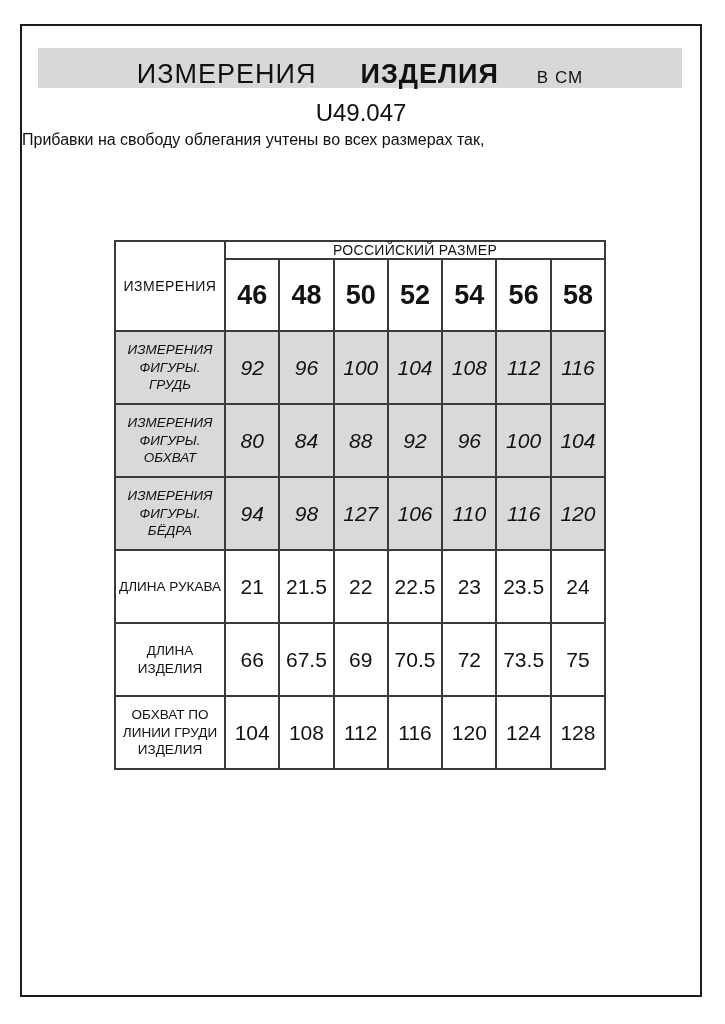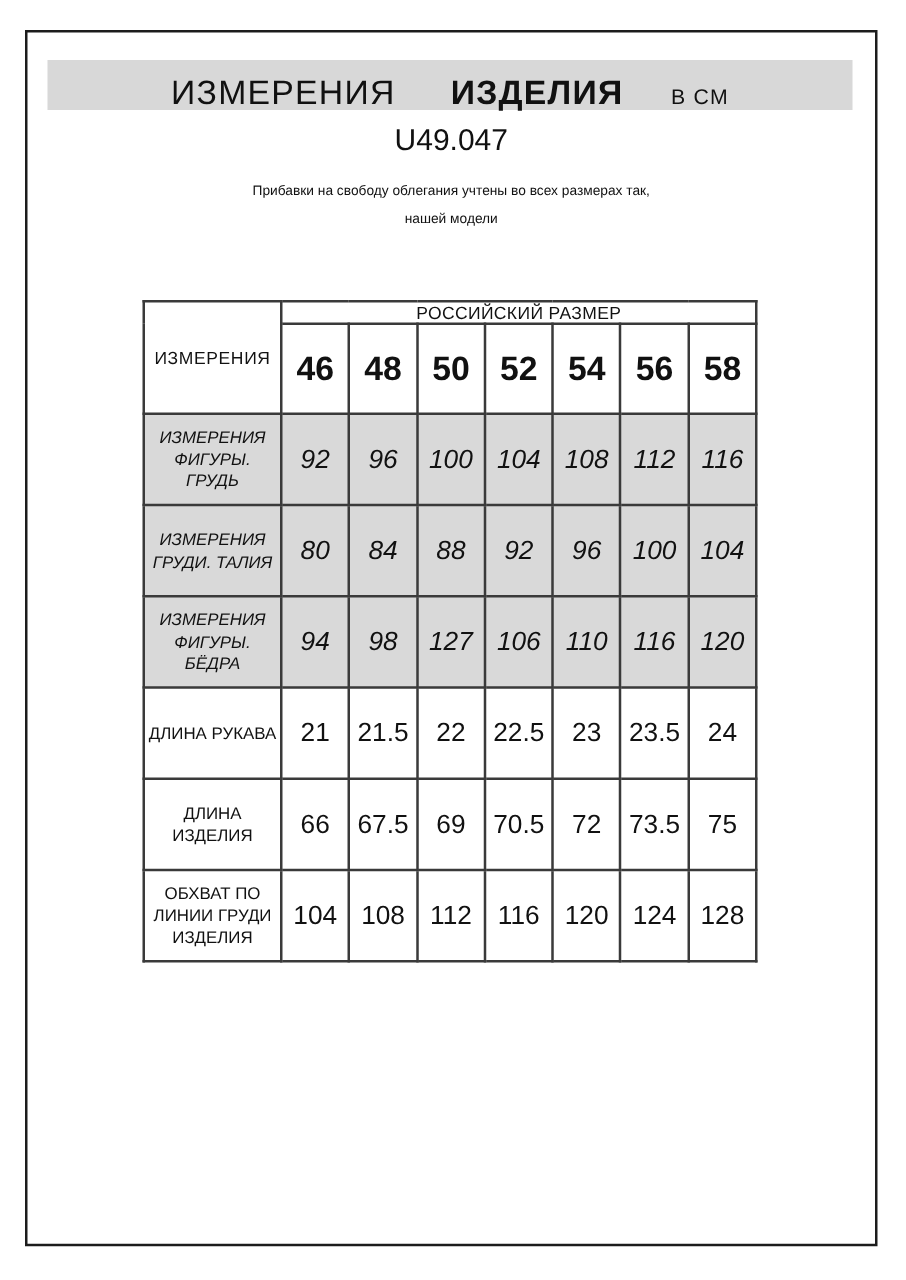--- a/index.html
+++ b/index.html
@@ -15,22 +15,22 @@
   .canvas{position:relative;width:725px;height:1024px;background:#ffffff;overflow:hidden;}
   .page-frame{position:absolute;left:20px;top:24px;width:682px;height:973px;
     border:2px solid var(--page-border);background:#ffffff;}
   .title-bar{position:absolute;left:16px;top:22px;width:644px;height:40px;
     background:var(--title-bar-bg);text-align:center;line-height:52px;white-space:nowrap;}
   .tb-part1{font-size:27px;letter-spacing:1px;}
   .tb-part2{font-size:27px;font-weight:bold;letter-spacing:1px;margin-left:44px;}
   .tb-part3{font-size:17px;letter-spacing:1px;margin-left:38px;}
   .article{position:absolute;left:0;top:74px;width:100%;text-align:center;
     font-size:24px;line-height:26px;}
-  .description{position:absolute;left:0;top:117px;width:100%;text-align:center;
-    font-size:11px;line-height:21.5px;white-space:nowrap;}
+  .description{position:absolute;left:0;top:103px;width:100%;
+    font-size:16px;line-height:21.5px;white-space:nowrap;}
   .size-table{position:absolute;left:92px;top:214px;width:490px;
     border-collapse:collapse;table-layout:fixed;}
   .size-table td{border:2px solid var(--table-border);text-align:center;
     vertical-align:middle;padding:0;}
   .col-label{width:110px;}
   .col-size{width:54.3px;}
   .r-group td{height:18px;font-size:14px;letter-spacing:0.3px;}
   td.corner{font-size:14px;letter-spacing:0.5px;}
   .r-sizes td{height:72px;font-size:27px;font-weight:bold;}
   .r-data td{height:73px;}
@@ -47,21 +47,20 @@
   <div class="page-frame">
 
     <div class="title-bar">
       <span class="tb-part1">ИЗМЕРЕНИЯ</span><span class="tb-part2">ИЗДЕЛИЯ</span><span class="tb-part3">В СМ</span>
     </div>
 
     <div class="article">U49.047</div>
 
     <div class="description">
       <div>Прибавки на свободу облегания учтены во всех размерах так,</div>
-      <div>нашей модели</div>
     </div>
 
     <table class="size-table">
       <colgroup>
         <col class="col-label">
         <col class="col-size">
           <col class="col-size">
           <col class="col-size">
           <col class="col-size">
           <col class="col-size">
@@ -88,21 +87,21 @@
           <td class="rv">92</td>
           <td class="rv">96</td>
           <td class="rv">100</td>
           <td class="rv">104</td>
           <td class="rv">108</td>
           <td class="rv">112</td>
           <td class="rv">116</td>
         </tr>
 
         <tr class="r-data shaded">
-          <td class="rl">ИЗМЕРЕНИЯ ГРУДИ. ТАЛИЯ</td>
+          <td class="rl">ИЗМЕРЕНИЯ ФИГУРЫ. ОБХВАТ</td>
           <td class="rv">80</td>
           <td class="rv">84</td>
           <td class="rv">88</td>
           <td class="rv">92</td>
           <td class="rv">96</td>
           <td class="rv">100</td>
           <td class="rv">104</td>
         </tr>
 
         <tr class="r-data shaded">

